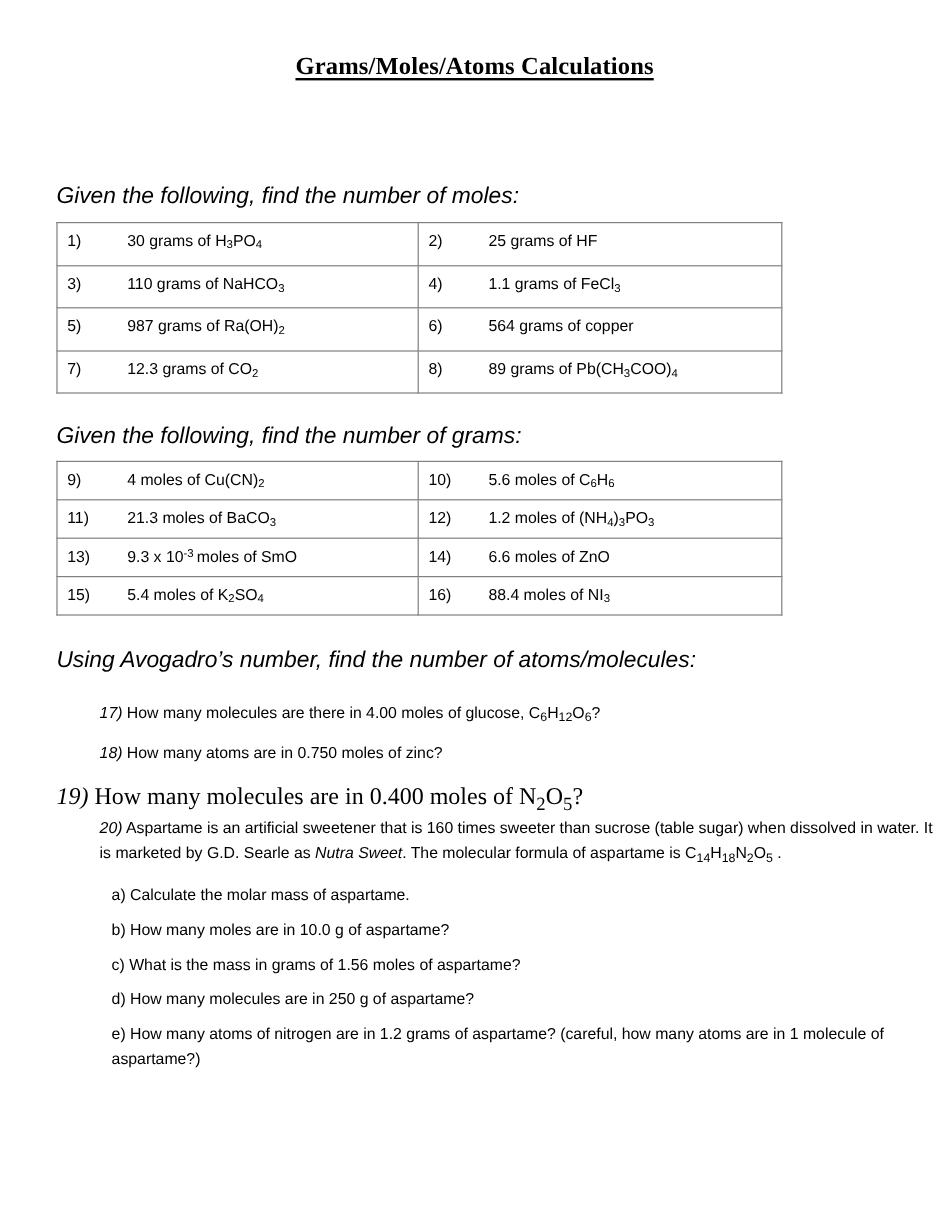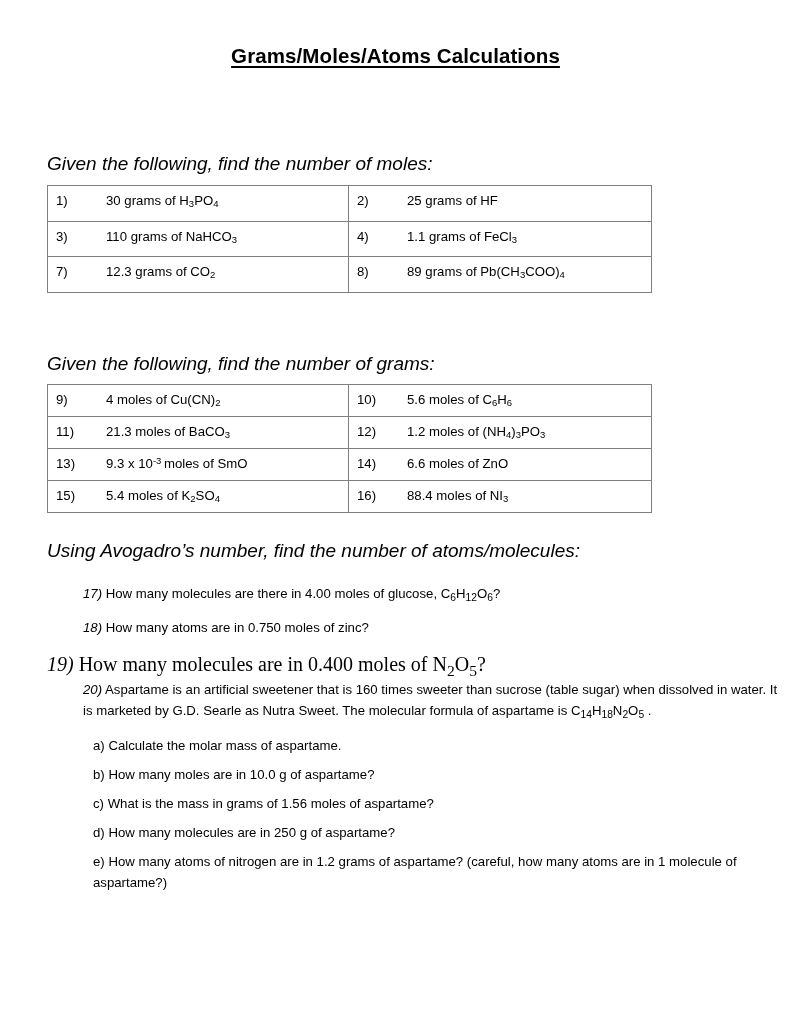--- a/index.html
+++ b/index.html
@@ -32,20 +32,21 @@
     width: 791px;
     text-align: center;
     font-size: 20.5px;
     font-weight: bold;
     letter-spacing: 0.1px;
   }
   .doc-title span.ul {
     text-decoration: underline;
     text-underline-offset: 3px;
     text-decoration-thickness: 2px;
+    font-family: Liberation Serif, serif;
   }
 
   
   .intro {
     position: absolute;
     left: 47px;
     top: 104px;
     width: 700px;
     font-size: 13.2px;
     font-weight: bold;
@@ -127,21 +128,21 @@
     font-family: "Liberation Serif", serif;
     font-size: 20px;
     line-height: 21px;
   }
   #q19 .qnum { font-style: italic; }
 
   
   .eqn { white-space: nowrap; }
   .eqn sub { font-size: 0.78em; vertical-align: -0.3em; }
 
-  .italic { }
+  .italic { font-style: italic; }
 
   
   .subpart {
     position: absolute;
     left: 93px;
     width: 650px;
     font-size: 13.2px;
     line-height: 21px;
   }
   #sub-a { top: 722px; }
@@ -175,20 +176,28 @@
         <tr>
           <td class="col-left">
             <span class="cell"><span class="num">3)</span><span class="body">110 grams of NaHCO<sub>3</sub></span></span>
           </td>
           <td class="col-right">
             <span class="cell"><span class="num">4)</span><span class="body">1.1 grams of FeCl<sub>3</sub></span></span>
           </td>
         </tr>
         <tr>
           <td class="col-left">
+            <span class="cell"><span class="num">5)</span><span class="body">987 grams of Ra(OH)<sub>2</sub></span></span>
+          </td>
+          <td class="col-right">
+            <span class="cell"><span class="num">6)</span><span class="body">564 grams of copper</span></span>
+          </td>
+        </tr>
+        <tr>
+          <td class="col-left">
             <span class="cell"><span class="num">7)</span><span class="body">12.3 grams of CO<sub>2</sub></span></span>
           </td>
           <td class="col-right">
             <span class="cell"><span class="num">8)</span><span class="body">89 grams of Pb(CH<sub>3</sub>COO)<sub>4</sub></span></span>
           </td>
         </tr>
       </tbody>
   </table>
 
   <div class="section-label" id="label-grams">Given the following, find the number of grams:</div>

